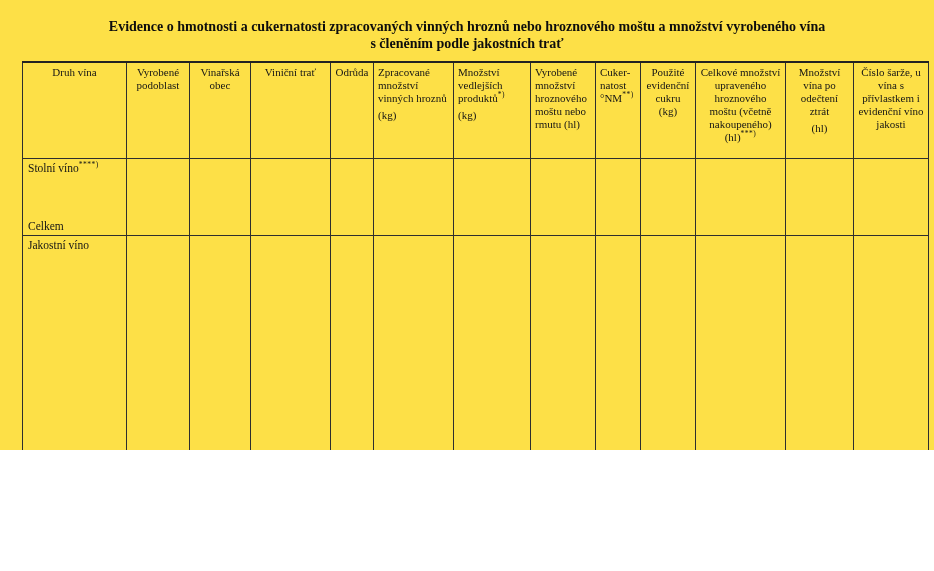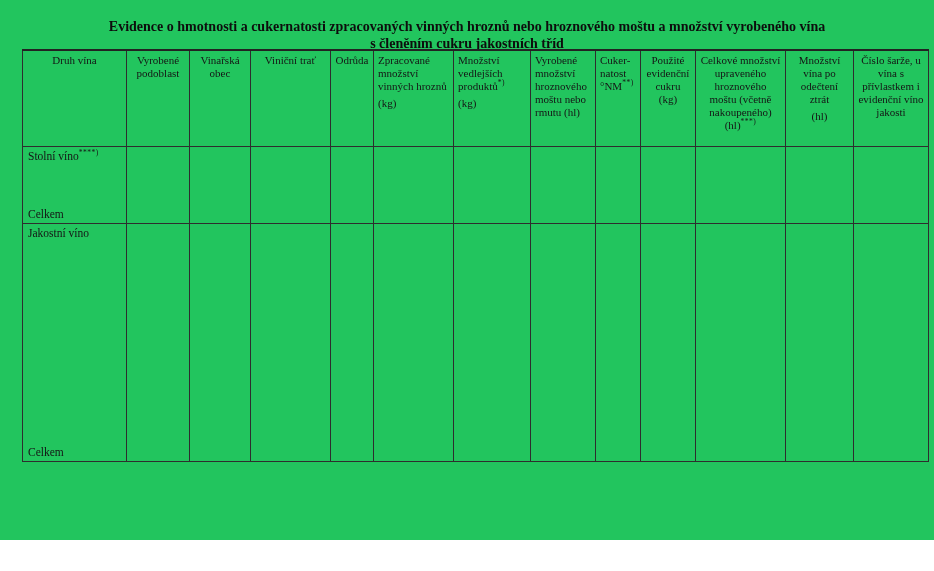--- a/index.html
+++ b/index.html
@@ -3,41 +3,41 @@
 <meta charset="utf-8">
 <style>
   * { box-sizing: border-box; }
   html, body {
     margin: 0; padding: 0;
     background: #ffffff;
   }
   .page {
     position: relative;
     width: 934px;
-    height: 540px;
-    background: #22c55e;
+    height: 450px;
+    background: #fde047;
     font-family: "Liberation Serif", serif;
     color: #141414;
     overflow: hidden;
   }
   .doc-title {
     position: absolute;
     top: 19px;
     left: 0;
     width: 934px;
     text-align: center;
     font-weight: bold;
     font-size: 14px;
     line-height: 16.5px;
     color: #0d0d0d;
   }
   table.evidence {
     position: absolute;
     left: 22px;
-    top: 49px;
+    top: 61px;
     width: 906px;
     border-collapse: collapse;
     table-layout: fixed;
     border: 1px solid #2a2a2a;
     border-top: 2px solid #222;
   }
   th, td {
     border: 1px solid #2e2e2e;
     vertical-align: top;
     padding: 3px 4px;
@@ -78,21 +78,21 @@
     left: 5px;
   }
 </style>
 </head>
 <body>
 
 <div class="page">
 
   <div class="doc-title">
     <div>Evidence o hmotnosti a cukernatosti zpracovaných vinných hroznů nebo hroznového moštu a množství vyrobeného vína</div>
-    <div>s členěním cukru jakostních tříd</div>
+    <div>s členěním podle jakostních trať</div>
   </div>
 
   <table class="evidence">
     <colgroup>
       <col style="width:104px">
         <col style="width:63px">
         <col style="width:61px">
       <col style="width:80px">
         <col style="width:43px">
         <col style="width:80px">

